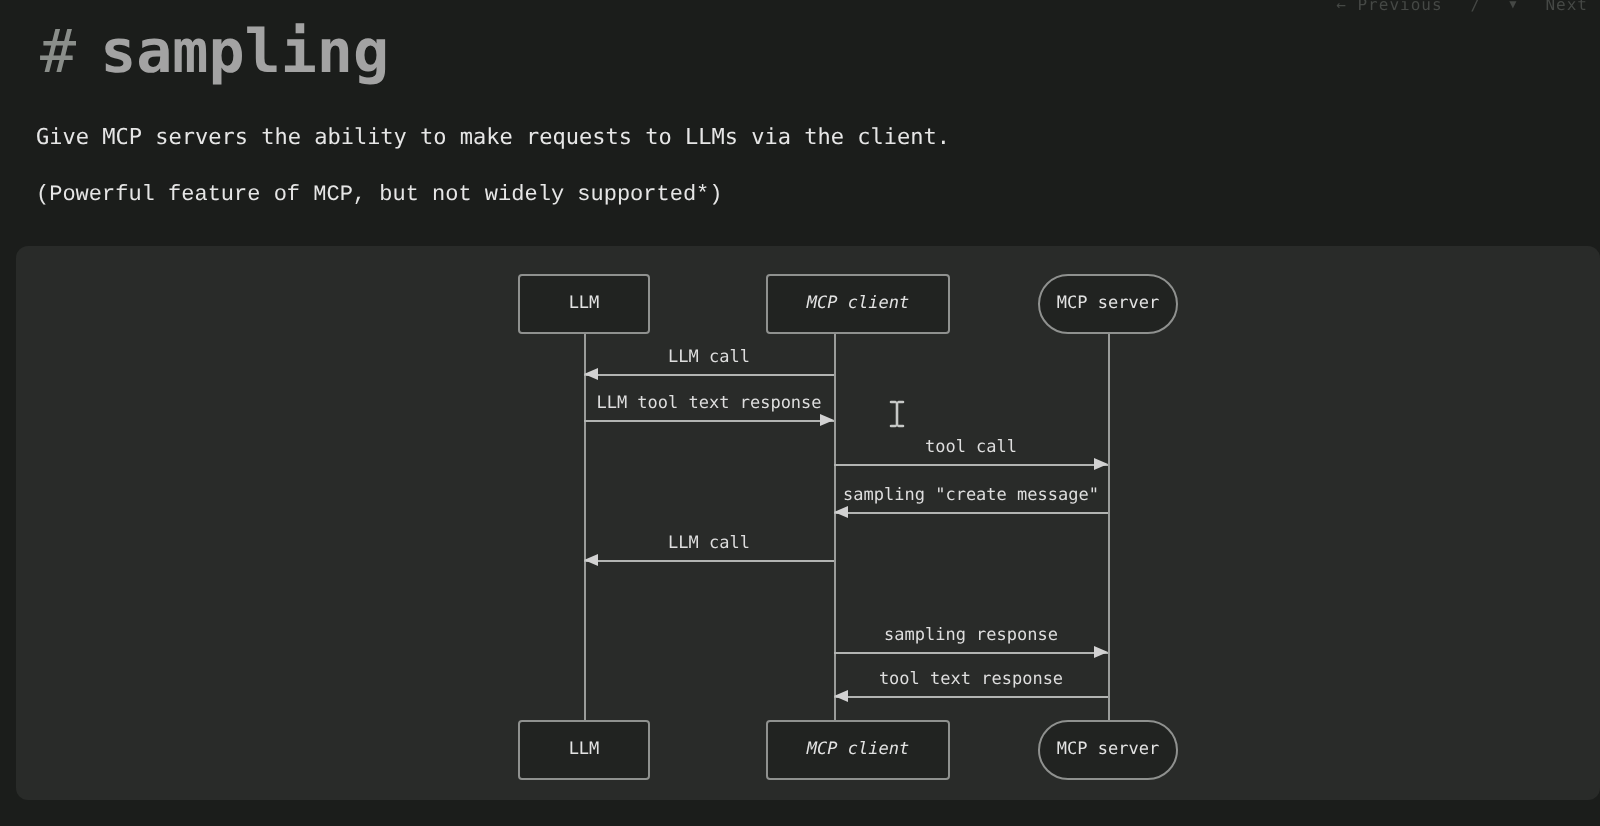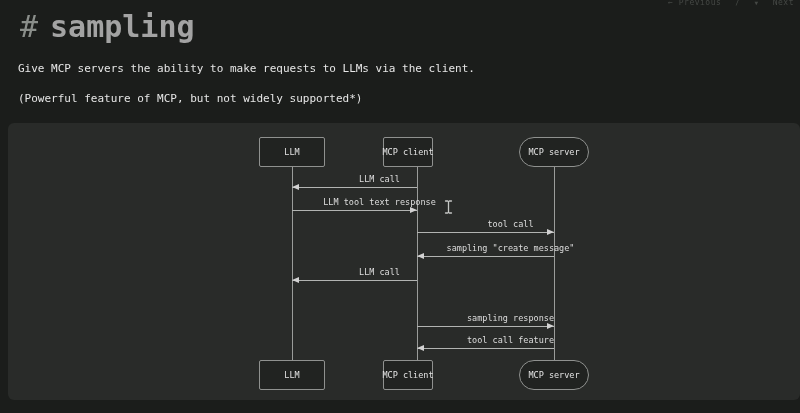--- a/index.html
+++ b/index.html
@@ -23,54 +23,54 @@
   .heading {
     position: absolute; left: 20px; top: 8px;
     font-size: 30px; line-height: 38px; white-space: nowrap;
   }
   .heading .hash { color: #8a8e8a; font-weight: 400; margin-right: 12px; }
   .heading .title-text { color: #a3a3a3; font-weight: 700; }
 
   
   .intro-line { position: absolute; left: 18px; font-size: 11px; color: #e6e6e6; white-space: nowrap; text-align: center; }
   .intro-1 { top: 62px; }
-  .intro-2 { top: 92px; }
+  .intro-2 { top: 92px; font-family: Liberation Mono, monospace; }
 
   
   .panel {
     position: absolute; left: 8px; top: 123px; width: 792px; height: 277px;
     background: #292b29; border-radius: 6px;
   }
 
   
   .pbox {
     position: absolute; height: 30px;
     background: #212321; border: 1px solid #8f918f; border-radius: 2px;
     display: flex; align-items: center; justify-content: center;
     font-size: 8.5px; color: #e3e3e3; white-space: nowrap; text-align: center;
   }
   .pbox.top { top: 14px; }
   .pbox.bottom { top: 237px; }
   .px-llm    { left: 251px; width: 66px; }
-  .px-client { left: 375px; width: 50px; }
+  .px-client { left: 375px; width: 92px; font-style: italic; }
   .px-server { left: 511px; width: 70px; border-radius: 15px; }
 
   
   .lifeline { position: absolute; top: 44px; height: 193px; width: 1px; background: #9a9c9a; }
   .ll-llm    { left: 284px; }
   .ll-client { left: 409px; }
   .ll-server { left: 546px; }
 
   
   .msg { position: absolute; height: 16px; }
   .msg.pairA { left: 284px; width: 125px; }
   .msg.pairB { left: 409px; width: 137px; padding-left: 24px; }
   .msg .lbl {
     position: absolute; bottom: 4px; left: 0; width: 100%;
-    text-align: center; font-size: 8.5px; color: #dedede; white-space: nowrap; margin-left: 25px;
+    text-align: center; font-size: 8.5px; color: #dedede; white-space: nowrap;
   }
   .msg .ln { position: absolute; bottom: 0; left: 0; right: 0; height: 0; border-top: 1px solid #b2b4b2; }
   .msg.left .ln::before {
     content: ""; position: absolute; left: 0; top: -4px;
     border-top: 3.5px solid transparent; border-bottom: 3.5px solid transparent;
     border-right: 7px solid #d2d2d2;
   }
   .msg.right .ln::after {
     content: ""; position: absolute; right: 0; top: -4px;
     border-top: 3.5px solid transparent; border-bottom: 3.5px solid transparent;
@@ -133,21 +133,21 @@
   </div>
   <div class="msg pairA left m5">
     <div class="lbl">LLM call</div>
     <div class="ln"></div>
   </div>
   <div class="msg pairB right m7">
     <div class="lbl">sampling response</div>
     <div class="ln"></div>
   </div>
   <div class="msg pairB left m8">
-    <div class="lbl">tool call feature</div>
+    <div class="lbl">tool text response</div>
     <div class="ln"></div>
   </div>
 
   <div class="pbox bottom px-llm">
     <span>LLM</span>
   </div>
   <div class="pbox bottom px-client">
     <span>MCP client</span>
   </div>
   <div class="pbox bottom px-server">

